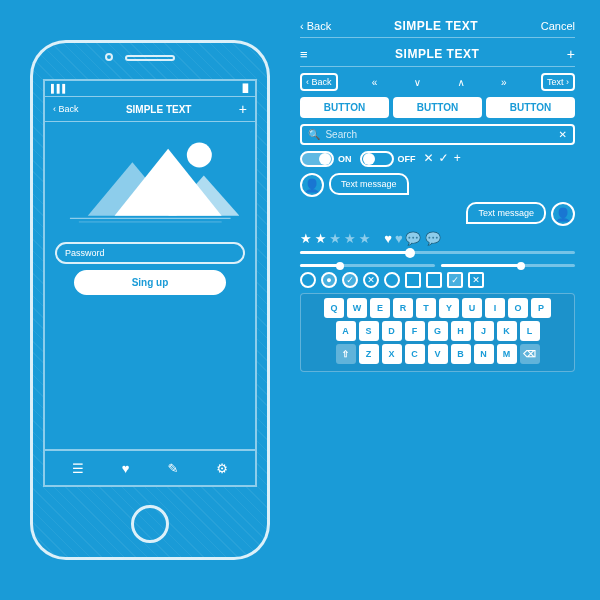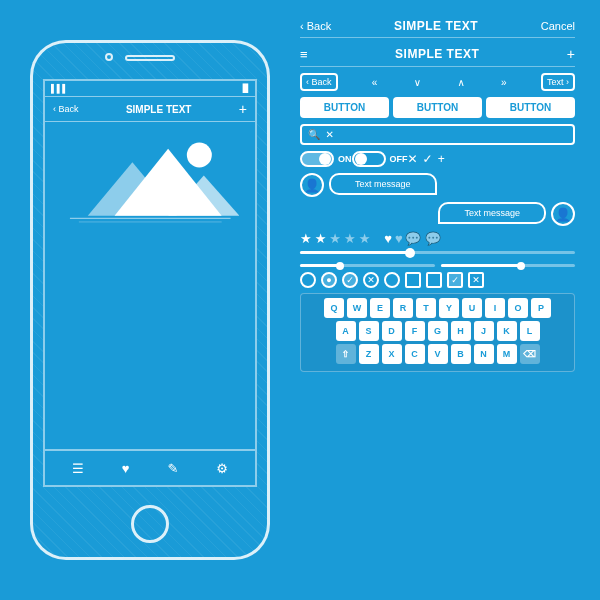--- a/index.html
+++ b/index.html
@@ -224,21 +224,22 @@
       color: white;
       font-size: 10px;
       background: transparent;
     }
     .search-bar .search-icon { margin-right: 5px; font-size: 10px; }
     .search-bar .search-text { flex: 1; color: rgba(255,255,255,0.8); }
     .search-bar .close-x { font-size: 10px; }
 
     
     .r6 {
-      align-items: center;
+      align-items: flex-start;
+      gap: 8px;
       margin-bottom: 6px;
     }
     .toggle-group {
       display: flex;
       align-items: center;
       gap: 4px;
     }
     .toggle {
       display: inline-flex;
       align-items: center;
@@ -273,21 +274,21 @@
       display: flex;
       align-items: center;
       justify-content: center;
       flex-shrink: 0;
       color: white;
       font-size: 13px;
     }
     .chat-bubble {
       border: 2px solid white;
       border-radius: 10px;
-      padding: 4px 24px;
+      padding: 4px 10px;
       color: white;
       font-size: 9px;
       background: transparent;
     }
     .chat-bubble.right {
       border-bottom-right-radius: 0;
     }
     .chat-bubble.left {
       border-bottom-left-radius: 0;
     }
@@ -444,20 +445,22 @@
           <polygon points="60,90 120,15 180,90" fill="white"></polygon>
 
           <polygon points="120,90 160,45 200,90" fill="rgba(255,255,255,0.65)"></polygon>
 
           <line x1="10" y1="93" x2="190" y2="93" stroke="rgba(255,255,255,0.5)" stroke-width="1.5"></line>
           <line x1="20" y1="97" x2="180" y2="97" stroke="rgba(255,255,255,0.3)" stroke-width="1"></line>
         </svg>
       </div>
 
       <div class="form-area">
+        <div class="input-field">Password</div>
+        <div class="signup-btn">Sing up</div>
       </div>
 
       <div class="bottom-nav">
         <span>☰</span>
         <span>♥</span>
         <span>✎</span>
         <span>⚙</span>
       </div>
     </div>
 
@@ -489,20 +492,21 @@
   </div>
 
   <div class="row r4">
     <button class="ui-btn">BUTTON</button>
     <button class="ui-btn">BUTTON</button>
     <button class="ui-btn">BUTTON</button>
   </div>
 
   <div class="search-bar">
     <span class="search-icon">🔍</span>
+    <span class="search-text">Search</span>
     <span class="close-x">✕</span>
   </div>
 
   <div class="row r6">
     <div class="toggle-group">
       <div class="toggle on">
         <div class="toggle-knob"></div>
       </div>
       <span class="toggle-label">ON</span>
     </div>

